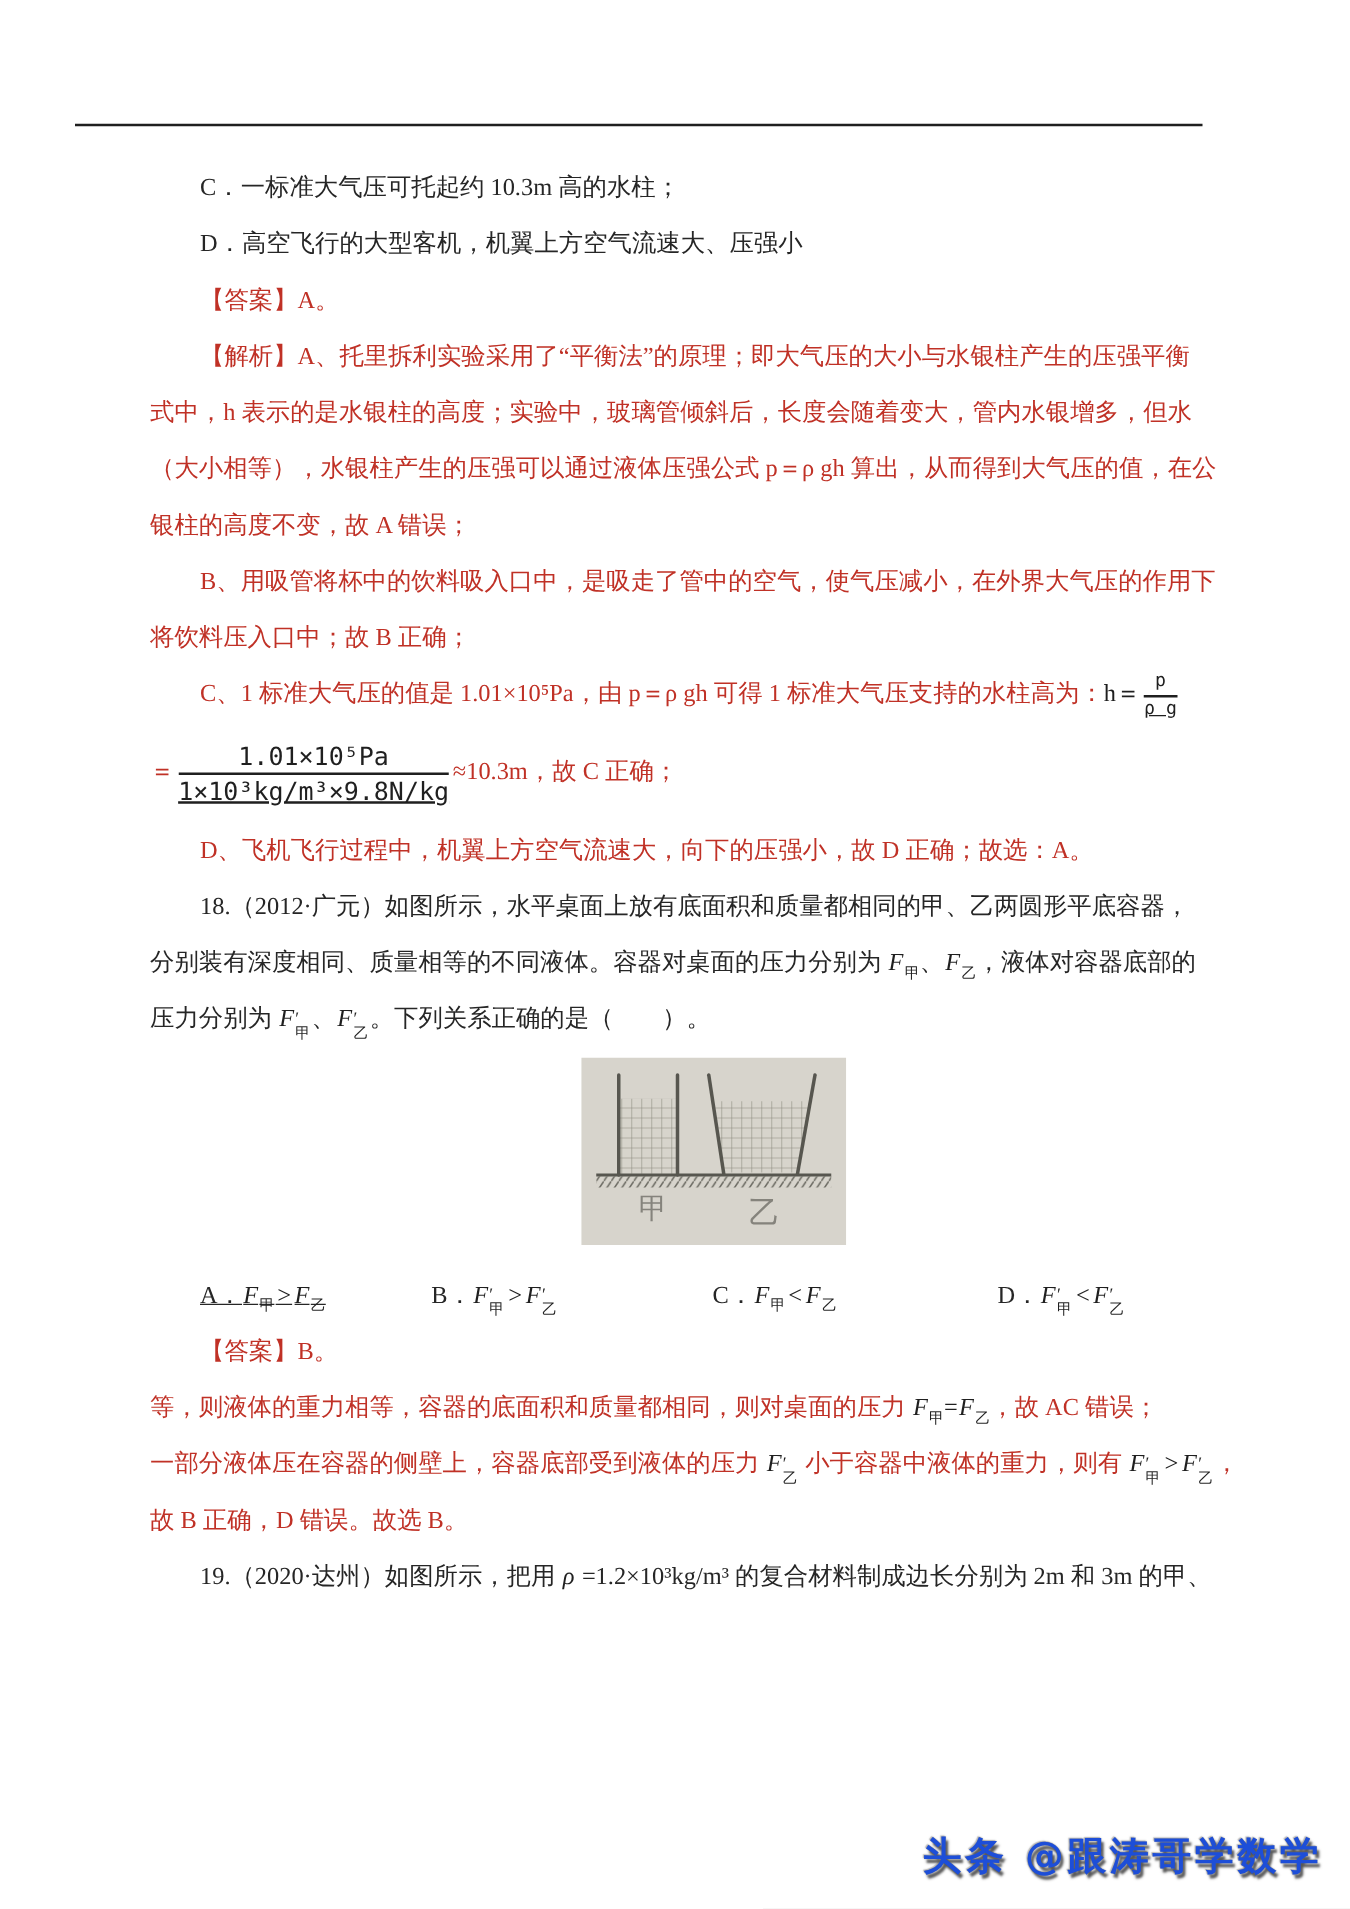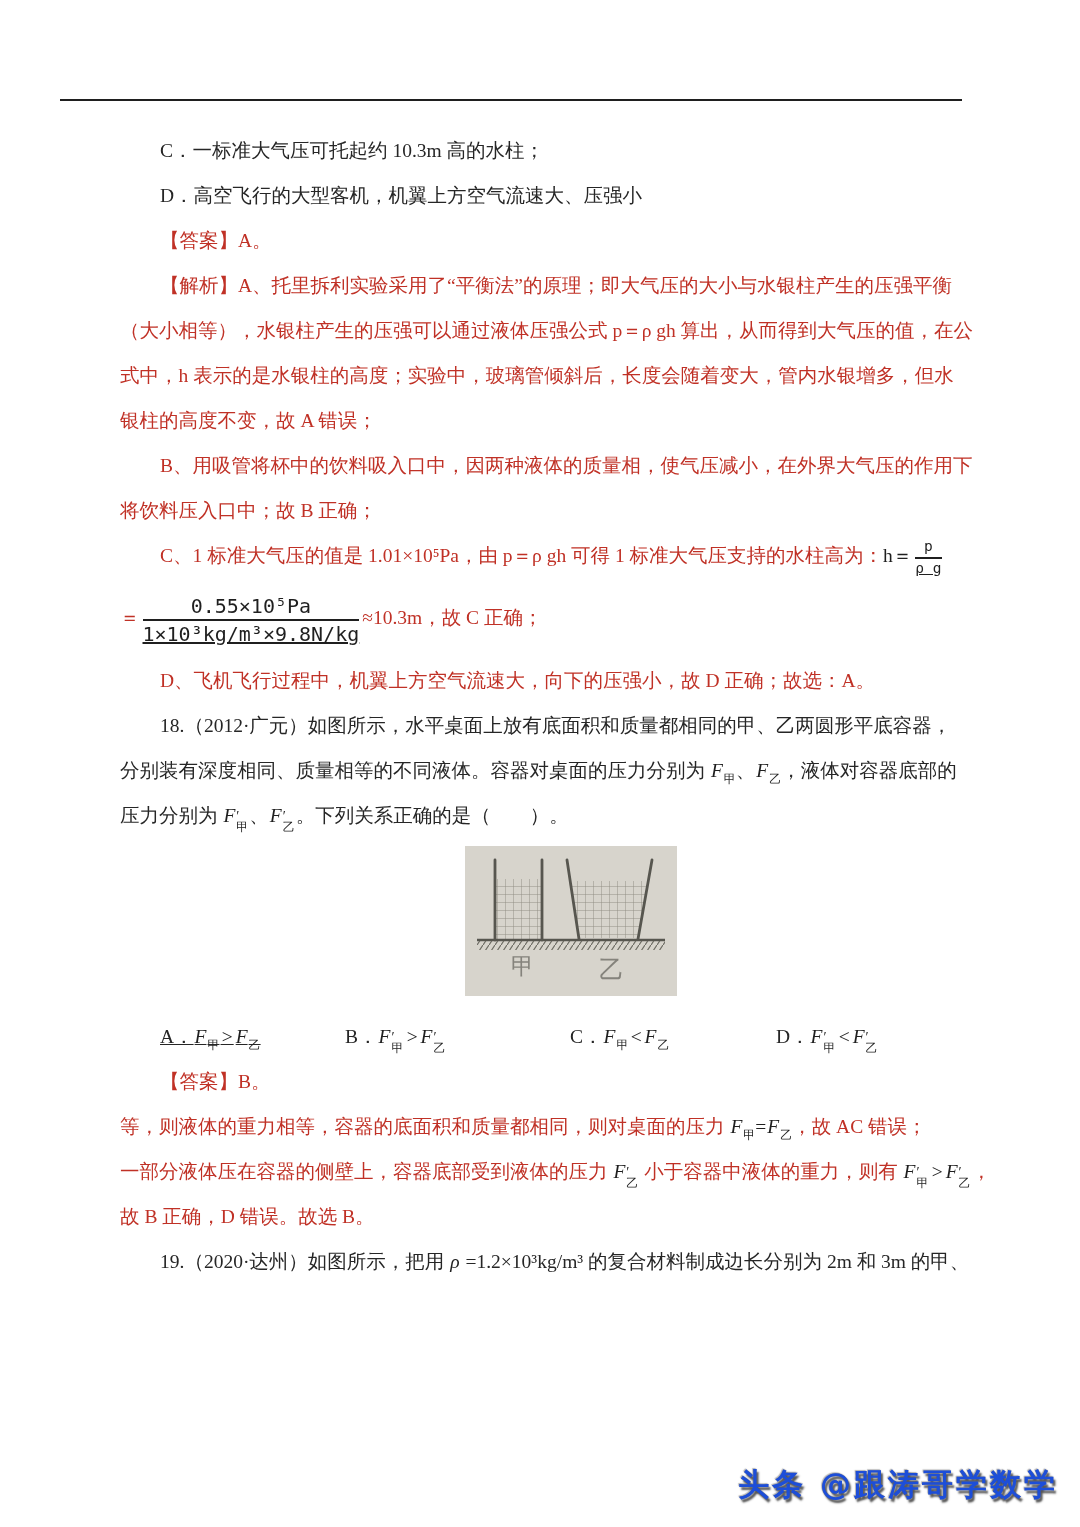--- a/index.html
+++ b/index.html
@@ -52,27 +52,27 @@
 <body>
 
 <div class="page">
   <div class="top-rule"></div>
 
   <div class="content" id="doc-body">
       <div class="line indent"><span>C．一标准大气压可托起约 10.3m 高的水柱；</span></div>
       <div class="line indent"><span>D．高空飞行的大型客机，机翼上方空气流速大、压强小</span></div>
       <div class="line indent red"><span>【答案】A。</span></div>
       <div class="line indent red"><span>【解析】A、托里拆利实验采用了“平衡法”的原理；即大气压的大小与水银柱产生的压强平衡</span></div>
+      <div class="line red"><span>式中，h 表示的是水银柱的高度；实验中，玻璃管倾斜后，长度会随着变大，管内水银增多，但水</span></div>
       <div class="line red"><span>（大小相等），水银柱产生的压强可以通过液体压强公式 p＝ρ gh 算出，从而得到大气压的值，在公</span></div>
-      <div class="line red"><span>式中，h 表示的是水银柱的高度；实验中，玻璃管倾斜后，长度会随着变大，管内水银增多，但水</span></div>
       <div class="line red"><span>银柱的高度不变，故 A 错误；</span></div>
-      <div class="line indent red"><span>B、用吸管将杯中的饮料吸入口中，因两种液体的质量相，使气压减小，在外界大气压的作用下</span></div>
+      <div class="line indent red"><span>B、用吸管将杯中的饮料吸入口中，是吸走了管中的空气，使气压减小，在外界大气压的作用下</span></div>
       <div class="line red"><span>将饮料压入口中；故 B 正确；</span></div>
       <div class="line indent red"><span>C、1 标准大气压的值是 1.01×10⁵Pa，由 p＝ρ gh 可得 1 标准大气压支持的水柱高为：</span><span style="color: rgb(31, 31, 31);">h＝</span><span class="frac small"><span class="num">p</span><span class="den">ρ g</span></span></div>
-      <div class="line red formula"><span>＝</span><span class="frac big"><span class="num">0.55×10⁵Pa</span><span class="den">1×10³kg/m³×9.8N/kg</span></span><span>≈10.3m，故 C 正确；</span></div>
+      <div class="line red formula"><span>＝</span><span class="frac big"><span class="num">1.01×10⁵Pa</span><span class="den">1×10³kg/m³×9.8N/kg</span></span><span>≈10.3m，故 C 正确；</span></div>
       <div class="line indent red"><span>D、飞机飞行过程中，机翼上方空气流速大，向下的压强小，故 D 正确；故选：A。</span></div>
       <div class="line indent"><span>18.（2012·广元）如图所示，水平桌面上放有底面积和质量都相同的甲、乙两圆形平底容器，</span></div>
       <div class="line"><span>分别装有深度相同、质量相等的不同液体。容器对桌面的压力分别为 </span><span class="math">F</span><span class="sub">甲</span><span>、</span><span class="math">F</span><span class="sub">乙</span><span>，液体对容器底部的</span></div>
       <div class="line"><span>压力分别为 </span><span class="math">F</span><span class="ps"><span class="p">′</span><span class="s">甲</span></span><span>、</span><span class="math">F</span><span class="ps"><span class="p">′</span><span class="s">乙</span></span><span>。下列关系正确的是（　　）。</span></div>
       <div class="figure-wrap" id="figure-block">
     <svg width="212" height="150" viewBox="0 0 212 150">
       <defs>
         <pattern id="grid" width="8" height="8" patternUnits="userSpaceOnUse">
           <path d="M0 0 H8 M0 0 V8" stroke="#8b897e" stroke-width="0.9" fill="none"></path>
         </pattern>
@@ -93,21 +93,21 @@
       <line x1="12" y1="94" x2="200" y2="94" stroke="var(--fig-ink)" stroke-width="2.4"></line>
       <rect x="12" y="95" width="188" height="9" fill="url(#hatch)"></rect>
       <text x="46" y="128" font-size="23" fill="var(--fig-label)">甲</text>
       <text x="134" y="132" font-size="25" fill="var(--fig-label)">乙</text>
     </svg>
   </div>
       <div class="line options">
         <span class="opt" style="left: 40px; text-decoration: underline;"><span>A．</span><span class="math">F</span><span class="sub">甲</span><span class="math">&gt;</span><span class="math">F</span><span class="sub">乙</span></span>
         <span class="opt" style="left: 225px;"><span>B．</span><span class="math">F</span><span class="ps"><span class="p">′</span><span class="s">甲</span></span><span class="math">&gt;</span><span class="math">F</span><span class="ps"><span class="p">′</span><span class="s">乙</span></span></span>
         <span class="opt" style="left: 450px;"><span>C．</span><span class="math">F</span><span class="sub">甲</span><span class="math">&lt;</span><span class="math">F</span><span class="sub">乙</span></span>
-        <span class="opt" style="left: 656px;"><span>D．</span><span class="math">F</span><span class="ps"><span class="p">′</span><span class="s">甲</span></span><span class="math">&lt;</span><span class="math">F</span><span class="ps"><span class="p">′</span><span class="s">乙</span></span></span>
+        <span class="opt" style="left: 678px;"><span>D．</span><span class="math">F</span><span class="ps"><span class="p">′</span><span class="s">甲</span></span><span class="math">&lt;</span><span class="math">F</span><span class="ps"><span class="p">′</span><span class="s">乙</span></span></span>
       </div>
       <div class="line indent red"><span>【答案】B。</span></div>
       <div class="line red"><span>等，则液体的重力相等，容器的底面积和质量都相同，则对桌面的压力 </span><span class="math">F</span><span class="sub">甲</span><span style="color: rgb(31, 31, 31);">=</span><span class="math">F</span><span class="sub">乙</span><span>，故 AC 错误；</span></div>
       <div class="line red"><span>一部分液体压在容器的侧壁上，容器底部受到液体的压力 </span><span class="math">F</span><span class="ps"><span class="p">′</span><span class="s">乙</span></span><span> 小于容器中液体的重力，则有 </span><span class="math">F</span><span class="ps"><span class="p">′</span><span class="s">甲</span></span><span class="math">&gt;</span><span class="math">F</span><span class="ps"><span class="p">′</span><span class="s">乙</span></span><span>，</span></div>
       <div class="line red"><span>故 B 正确，D 错误。故选 B。</span></div>
       <div class="line indent"><span>19.（2020·达州）如图所示，把用 </span><span class="math">ρ</span><span> =1.2×10³kg/m³ 的复合材料制成边长分别为 2m 和 3m 的甲、</span></div>
     </div>
 
   <div class="watermark">头条 @跟涛哥学数学</div>
 </div>

